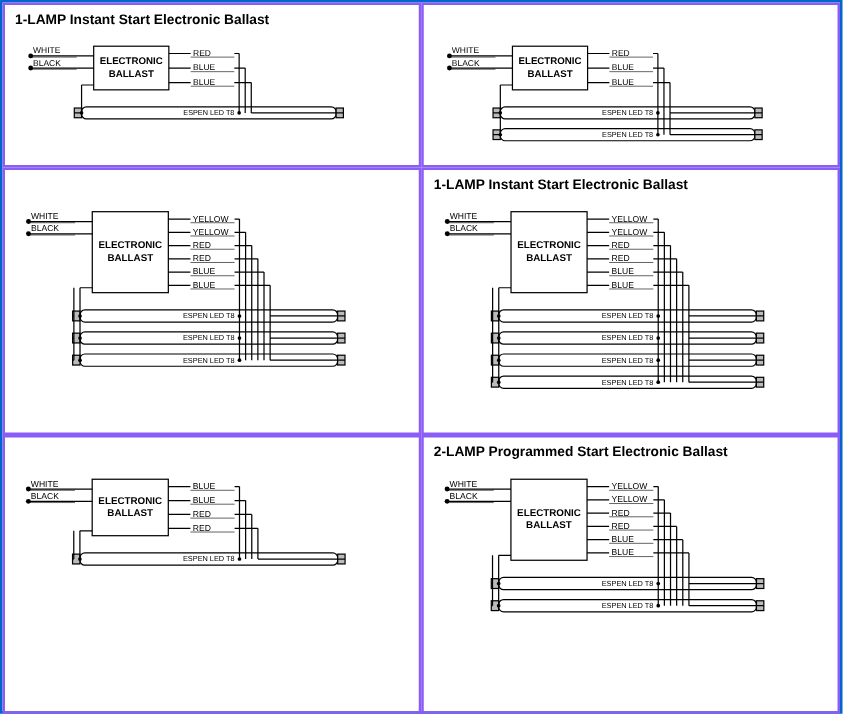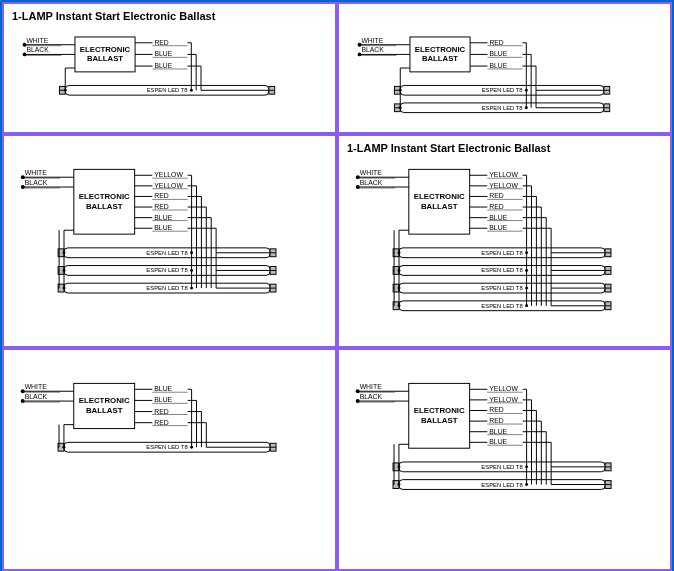--- a/index.html
+++ b/index.html
@@ -302,20 +302,21 @@
           <line x1="195" y1="51.333333333333336" x2="195" y2="99" stroke="#000" stroke-width="1"></line>
           <line x1="186" y1="62.66666666666667" x2="200" y2="62.66666666666667" stroke="#000" stroke-width="1"></line>
           <line x1="200" y1="62.66666666666667" x2="200" y2="99" stroke="#000" stroke-width="1"></line>
           <line x1="186" y1="74" x2="205" y2="74" stroke="#000" stroke-width="1"></line>
           <line x1="205" y1="74" x2="205" y2="99" stroke="#000" stroke-width="1"></line>
           <line x1="276" y1="99" x2="205" y2="99" stroke="#000" stroke-width="1"></line>
           <circle cx="190" cy="99" r="1.5" fill="#000"></circle>
         </svg>
       </div>
       <div class="cell">
+        <div class="title"><span>2-LAMP </span><span>Programmed Start Electronic Ballast</span></div>
         <svg class="canvas" viewBox="0 0 335 223">
           <rect x="70" y="34" width="62" height="66" fill="#fff" stroke="#000" stroke-width="1"></rect>
           <text x="101" y="64" class="blabel">ELECTRONIC</text>
           <text x="101" y="74" class="blabel">BALLAST</text>
           <line x1="18" y1="42" x2="70" y2="42" stroke="#000" stroke-width="1"></line>
           <circle cx="18" cy="42" r="2" fill="#000"></circle>
           <text x="20" y="40" class="wlabel" text-anchor="start">WHITE</text>
           <line x1="18" y1="43" x2="56" y2="43" stroke="#000" stroke-width="0.5"></line>
           <line x1="18" y1="52" x2="70" y2="52" stroke="#000" stroke-width="1"></line>
           <circle cx="18" cy="52" r="2" fill="#000"></circle>

